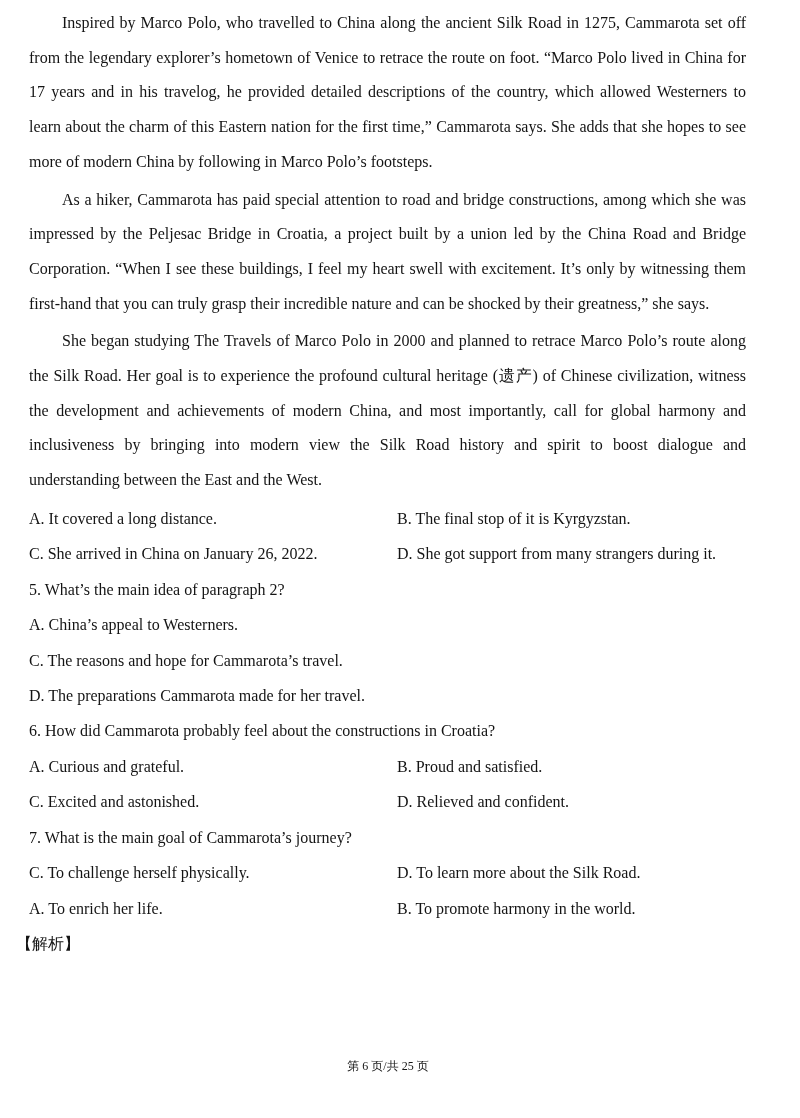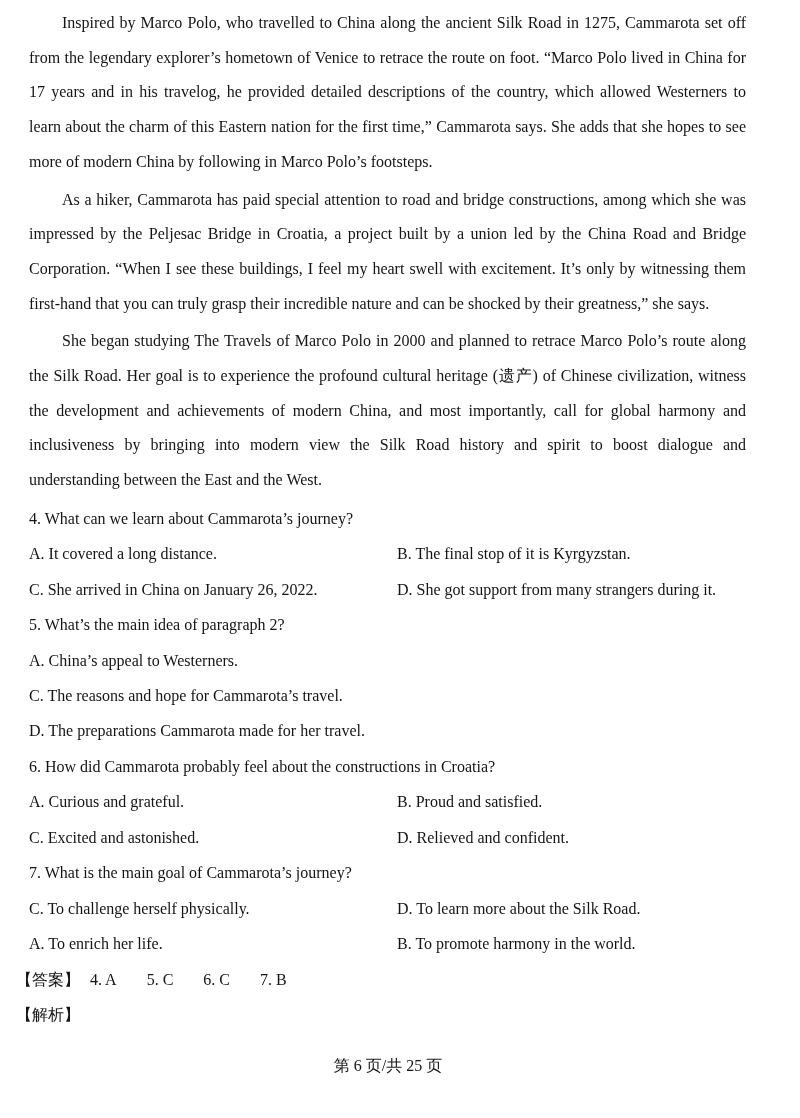--- a/index.html
+++ b/index.html
@@ -54,38 +54,37 @@
     height: 35.45px;
     line-height: 35.45px;
     margin-left: -13px;
   }
   .footer {
     position: absolute;
     left: 0;
     right: 0;
     top: 1056px;
     text-align: center;
-    font-size: 16px;
+    font-size: 12px;
     line-height: 20px;
   }
 </style>
 </head>
 <body>
 
 <div class="page">
 
   <div class="passage">
     <p>Inspired by Marco Polo, who travelled to China along the ancient Silk Road in 1275, Cammarota set off from the legendary explorer’s hometown of Venice to retrace the route on foot. “Marco Polo lived in China for 17 years and in his travelog, he provided detailed descriptions of the country, which allowed Westerners to learn about the charm of this Eastern nation for the first time,” Cammarota says. She adds that she hopes to see more of modern China by following in Marco Polo’s footsteps.</p>
     <p>As a hiker, Cammarota has paid special attention to road and bridge constructions, among which she was impressed by the Peljesac Bridge in Croatia, a project built by a union led by the China Road and Bridge Corporation. “When I see these buildings, I feel my heart swell with excitement. It’s only by witnessing them first-hand that you can truly grasp their incredible nature and can be shocked by their greatness,” she says.</p>
     <p>She began studying The Travels of Marco Polo in 2000 and planned to retrace Marco Polo’s route along the Silk Road. Her goal is to experience the profound cultural heritage (遗产) of Chinese civilization, witness the development and achievements of modern China, and most importantly, call for global harmony and inclusiveness by bringing into modern view the Silk Road history and spirit to boost dialogue and understanding between the East and the West.</p>
   </div>
 
   <div class="questions">
 
-    <div class="qrow">4. What can we learn about Cammarota’s journey?</div>
     <div class="qrow">
       <span class="opt-left">A. It covered a long distance.</span><span>B. The final stop of it is Kyrgyzstan.</span>
     </div>
     <div class="qrow">
       <span class="opt-left">C. She arrived in China on January 26, 2022.</span><span>D. She got support from many strangers during it.</span>
     </div>
 
     <div class="qrow">5. What’s the main idea of paragraph 2?</div>
     <div class="qrow">A. China’s appeal to Westerners.</div>
     <div class="qrow">C. The reasons and hope for Cammarota’s travel.</div>
@@ -102,21 +101,18 @@
     <div class="qrow">7. What is the main goal of Cammarota’s journey?</div>
     <div class="qrow">
       <span class="opt-left">C. To challenge herself physically.</span><span>D. To learn more about the Silk Road.</span>
     </div>
     <div class="qrow">
       <span class="opt-left">A. To enrich her life.</span><span>B. To promote harmony in the world.</span>
     </div>
 
   </div>
 
-  <div class="answer-row">
-    <span class="answer-label">【答案】</span><span class="answer-item">4. A</span><span class="answer-item">5. C</span><span class="answer-item">6. C</span><span class="answer-item">7. B</span>
-  </div>
 
   <div class="analysis-row">【解析】</div>
 
   <div class="footer">第 6 页/共 25 页</div>
 
 </div>
 
 </body></html>

